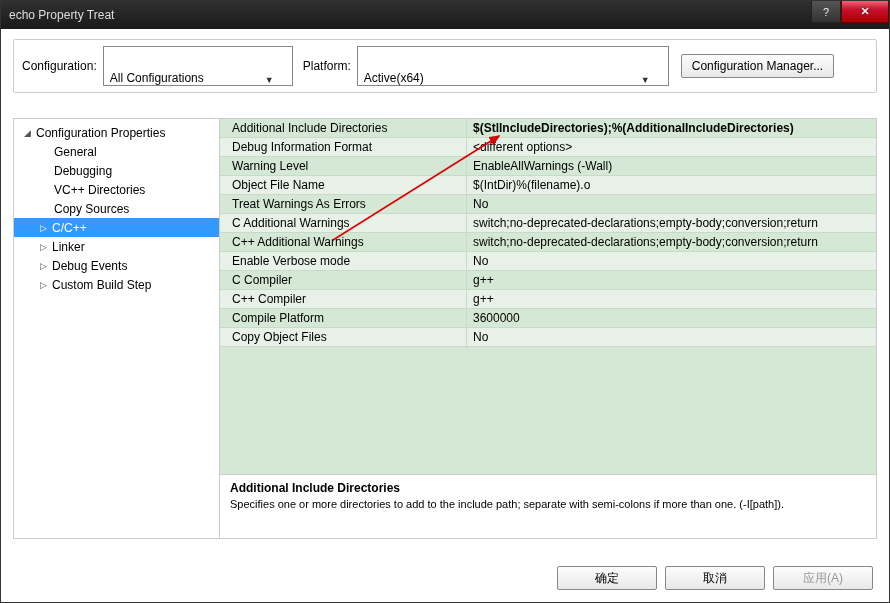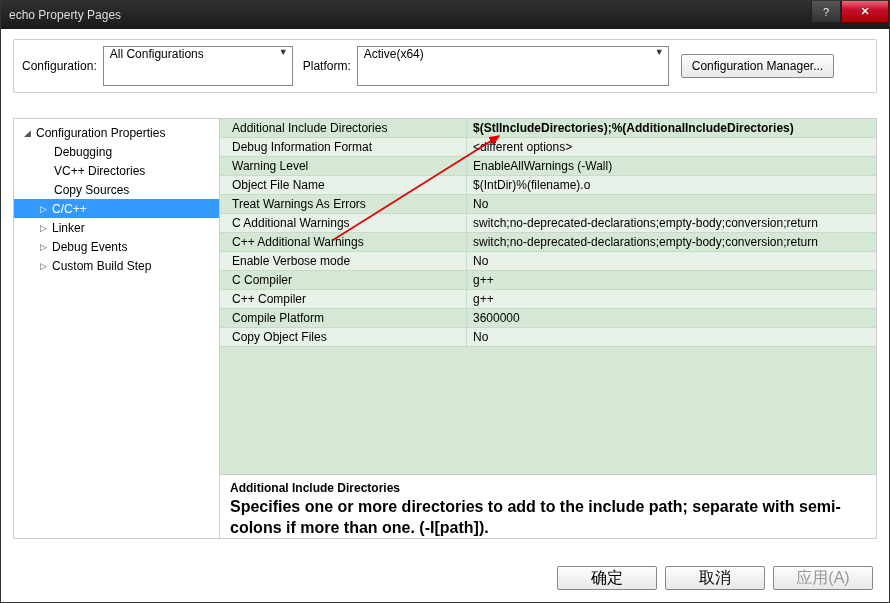--- a/index.html
+++ b/index.html
@@ -66,22 +66,22 @@
     gap: 6px;
     padding: 6px 4px;
     border: 1px solid #ccc;
     border-radius: 2px;
   }
   .toprow label { padding-left: 4px; }
   .combo {
     border: 1px solid #888;
     height: 40px;
     display: flex;
-    align-items: flex-start;
-    padding: 0 4px 0 6px;
+    align-items: flex-end;
+    padding: 0 18px 0 6px;
     background: #fff;
     position: relative;
     box-sizing: border-box;
   }
   .combo .chev {
     margin-left: auto;
     font-size: 9px;
     color: #333;
   }
   .combo.config { width: 190px; }
@@ -172,42 +172,42 @@
   .proprow.sel-row .pval { font-weight: bold; background:#d5e8d5; }
   .propfill { flex:1; }
   .desc {
     border-top: 1px solid #ccc;
     padding: 6px 10px;
     height: 64px;
     box-sizing: border-box;
     background:#fff;
   }
   .desc .dtitle { font-weight: bold; margin-bottom:2px; }
-  .desc .dbody { font-size:16px; line-height:1.3;font-weight:bold; }
+  .desc .dbody { font-size:11px; line-height:1.3; }
   .bottomrow {
     display:flex;
     justify-content:flex-end;
     gap:8px;
     padding:2px 4px 0 0;
   }
-  .bottomrow .btn { width:78px; justify-content:center; font-size:16px; }
+  .bottomrow .btn { width:78px; justify-content:center; font-size:12px; }
   .bottomrow .btn.disabled { color:#999; }
   .arrow-annot {
     position: absolute;
     pointer-events: none;
   }
   .mainarea-wrap { position: relative; flex:1; display:flex; flex-direction:column; min-height:0; }
 </style>
 </head>
 <body>
 
 <div class="window">
 
   <div class="titlebar">
-    <span class="title">echo Property Pages</span>
+    <span class="title">echo Property Treat</span>
     <div class="win-buttons">
       <div class="win-btn help">
           <span>?</span>
         </div>
       <div class="win-btn close">
           <span>✕</span>
         </div>
     </div>
   </div>
 
@@ -231,20 +231,23 @@
 
     <div class="mainarea-wrap">
     <div class="mainarea">
 
       <div class="tree">
         <div class="tree-node">
           <span class="arrow">◢</span>
           <span>Configuration Properties</span>
         </div>
         <div id="tree-items">
+              <div class="tree-node child">
+                <span>General</span>
+              </div>
               <div class="tree-node child">
                 <span>Debugging</span>
               </div>
               <div class="tree-node child">
                 <span>VC++ Directories</span>
               </div>
               <div class="tree-node child">
                 <span>Copy Sources</span>
               </div>
               <div class="tree-node child hasarrow selected">

